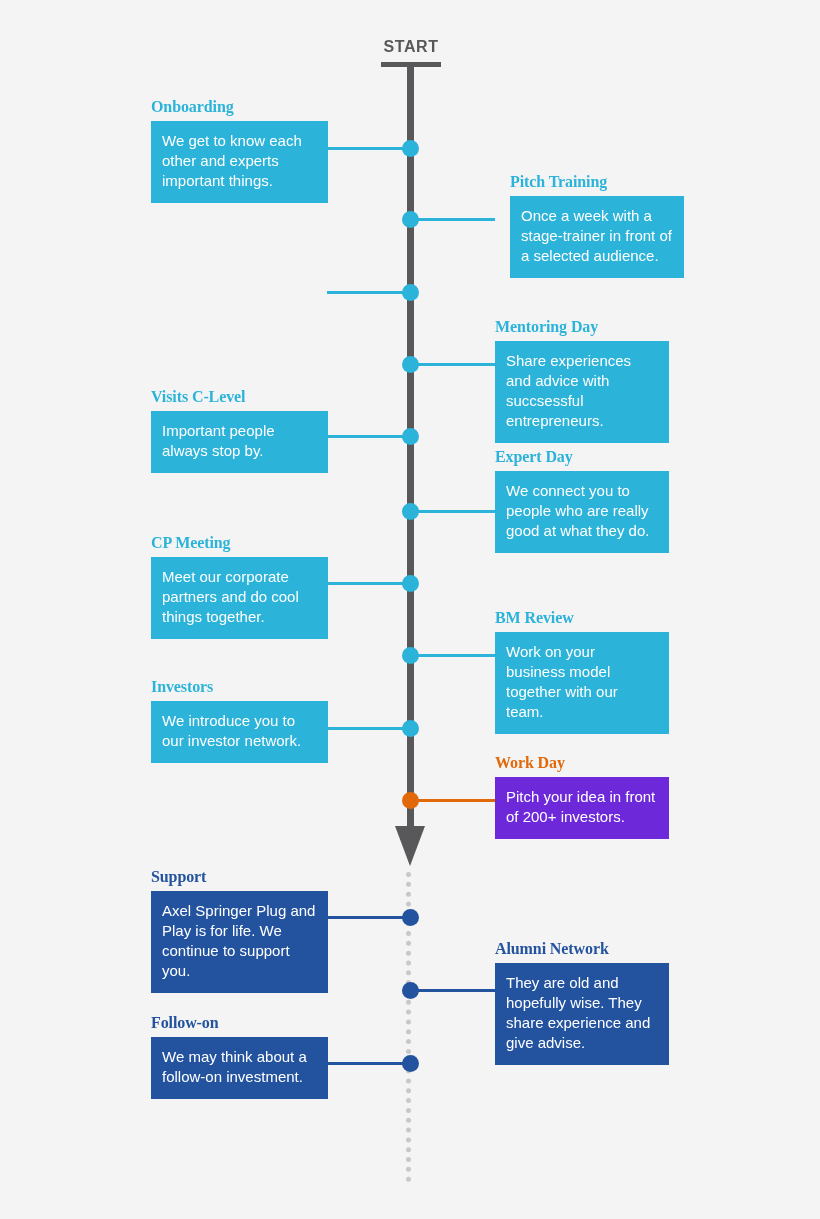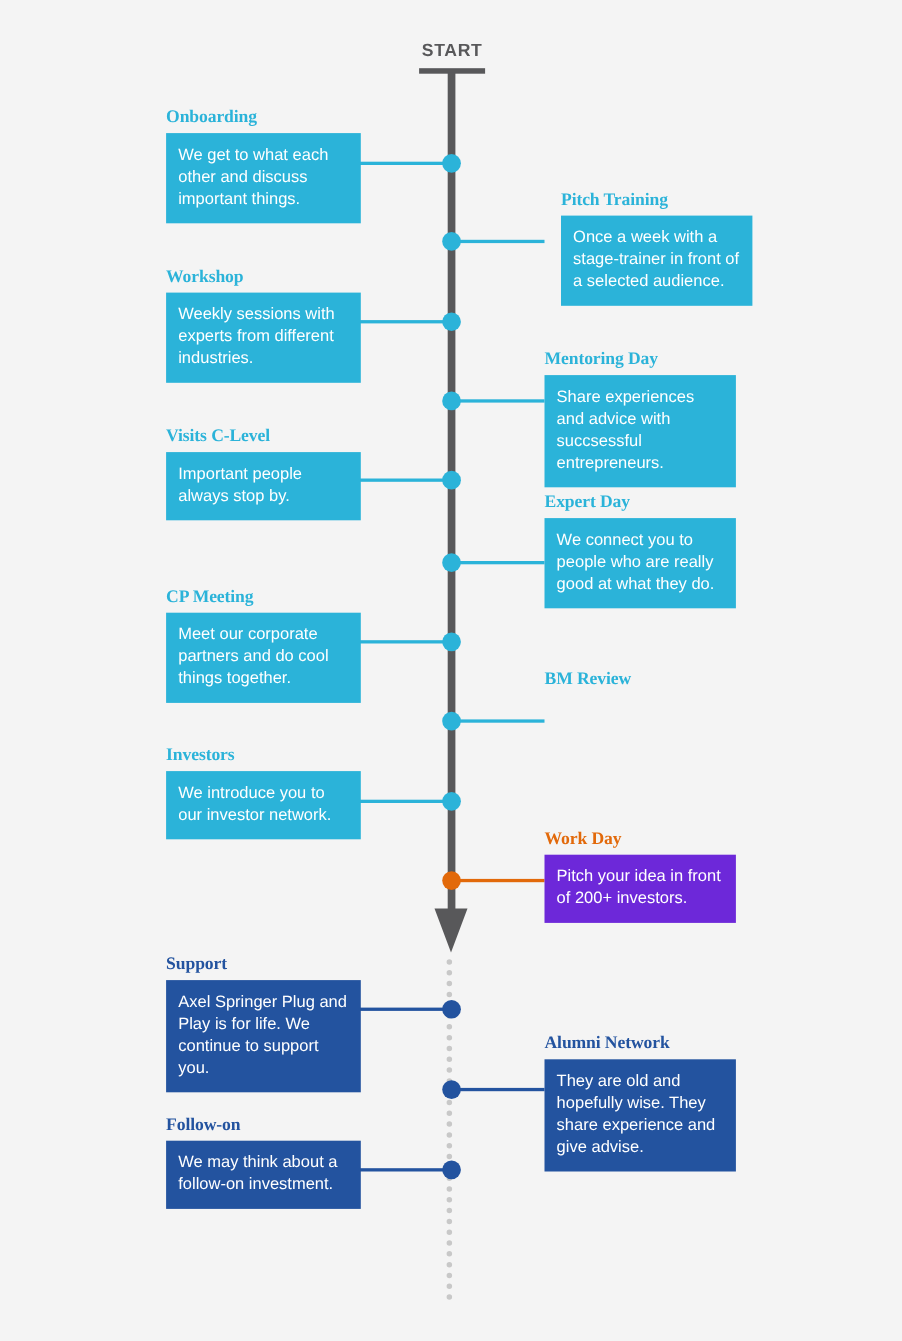--- a/index.html
+++ b/index.html
@@ -153,32 +153,28 @@
   <div class="node light" style="left:402px; top:575px;"></div>
   <div class="node light" style="left:402px; top:647px;"></div>
   <div class="node light" style="left:402px; top:720px;"></div>
   <div class="node orange" style="left:402px; top:792px;"></div>
   <div class="node dark" style="left:402px; top:909px;"></div>
   <div class="node dark" style="left:402px; top:982px;"></div>
   <div class="node dark" style="left:402px; top:1055px;"></div>
 
   <div class="milestone side-left theme-light" style="top:98px;">
     <div class="title">Onboarding</div>
-    <div class="card">We get to what each other and discuss important things.</div>
+    <div class="card">We get to know each other and experts important things.</div>
   </div>
 
   <div class="milestone side-right theme-light" style="top:173px;padding-left:15px;">
     <div class="title">Pitch Training</div>
     <div class="card">Once a week with a stage-trainer in front of a selected audience.</div>
   </div>
 
-  <div class="milestone side-left theme-light" style="top:243px;">
-    <div class="title">Workshop</div>
-    <div class="card">Weekly sessions with experts from different industries.</div>
-  </div>
 
   <div class="milestone side-right theme-light" style="top:318px;">
     <div class="title">Mentoring Day</div>
     <div class="card">Share experiences and advice with succsessful entrepreneurs.</div>
   </div>
 
   <div class="milestone side-left theme-light" style="top:388px;">
     <div class="title">Visits C-Level</div>
     <div class="card">Important people always stop by.</div>
   </div>
@@ -188,20 +184,21 @@
     <div class="card">We connect you to people who are really good at what they do.</div>
   </div>
 
   <div class="milestone side-left theme-light" style="top:534px;">
     <div class="title">CP Meeting</div>
     <div class="card">Meet our corporate partners and do cool things together.</div>
   </div>
 
   <div class="milestone side-right theme-light" style="top:609px;">
     <div class="title">BM Review</div>
+    <div class="card">Work on your business model together with our team.</div>
   </div>
 
   <div class="milestone side-left theme-light" style="top:678px;">
     <div class="title">Investors</div>
     <div class="card">We introduce you to our investor network.</div>
   </div>
 
   <div class="milestone side-right theme-orange" style="top:754px;">
     <div class="title">Work Day</div>
     <div class="card">Pitch your idea in front of 200+ investors.</div>

